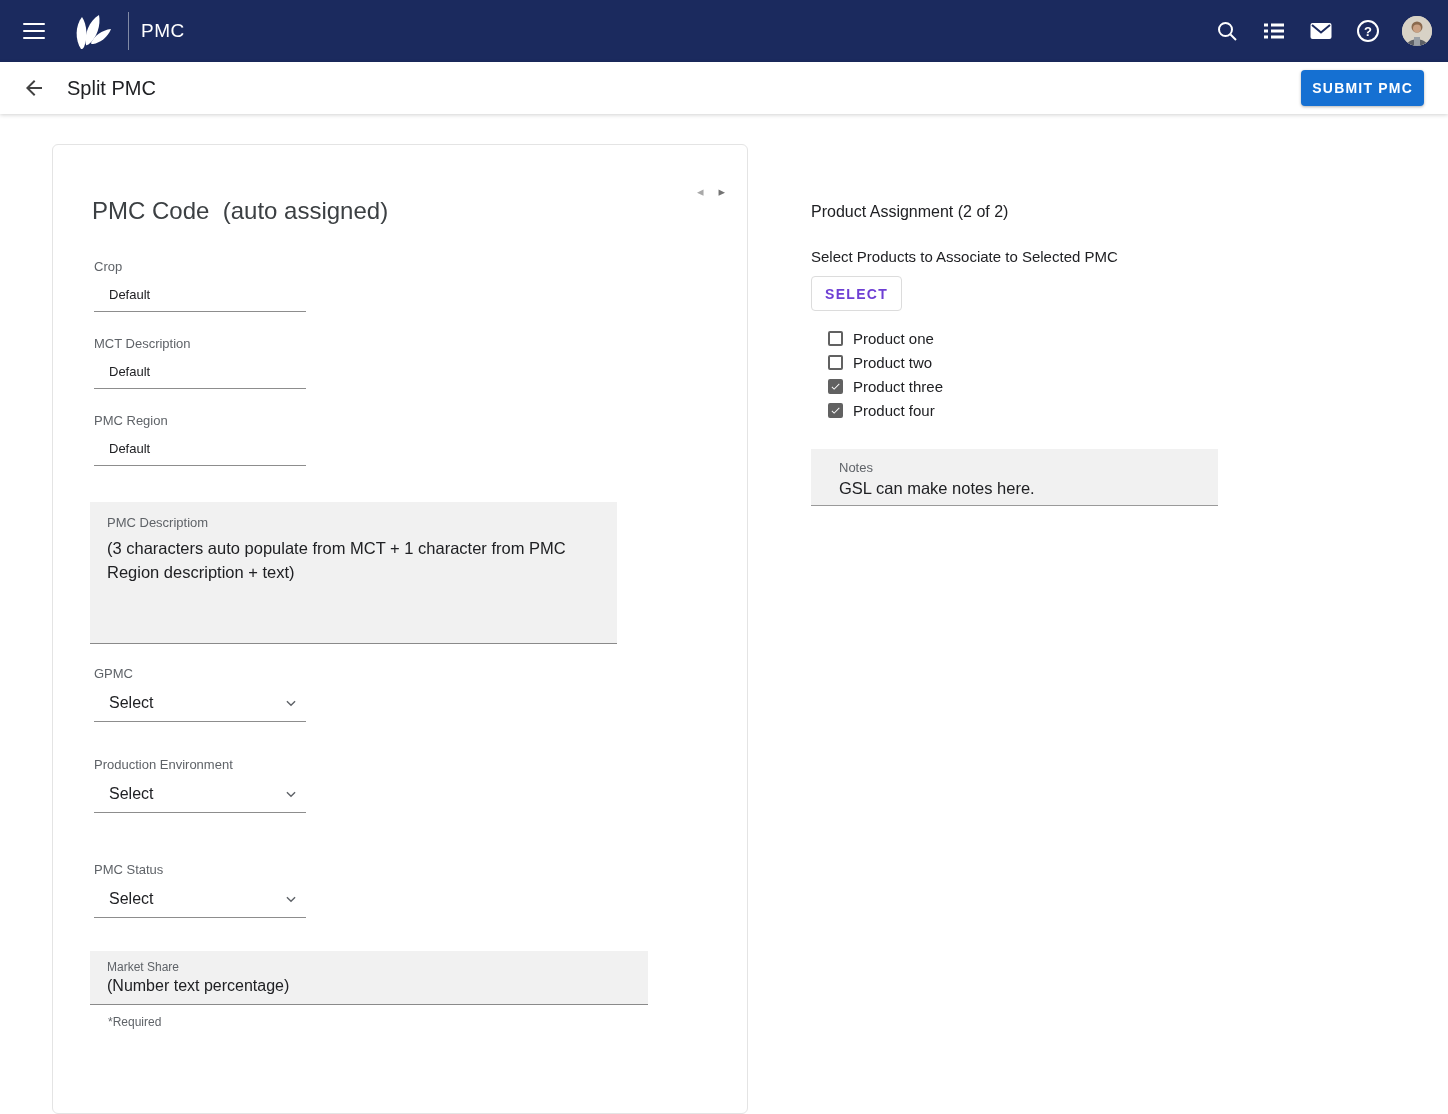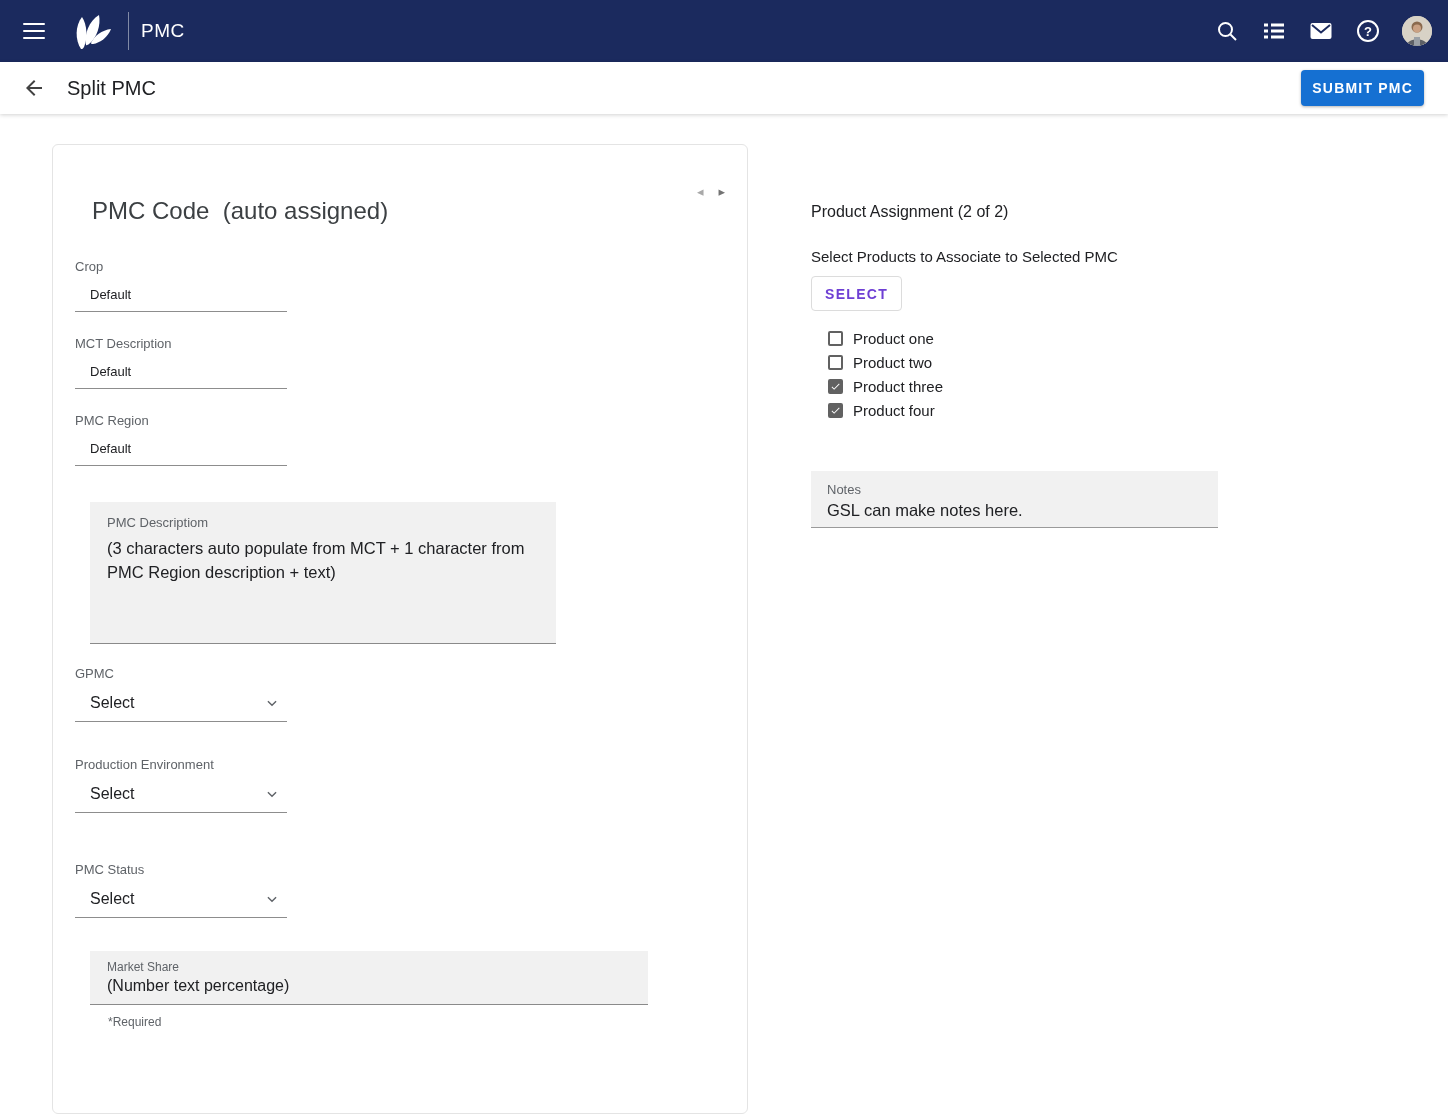--- a/index.html
+++ b/index.html
@@ -50,36 +50,36 @@
     position:absolute;left:52px;top:30px;width:696px;height:970px;
     background:#fff;border:1px solid #e4e4e4;border-radius:6px;
   }
   .pager{position:absolute;top:40px;right:22px;display:flex;gap:15px;font-size:13px;}
   .pager .pg{cursor:pointer;line-height:14px;}
   .pg-prev{color:#a9a9a9;}
   .pg-next{color:#737373;}
   .card-heading{
     margin:52px 0 0 39px;font-size:24px;font-weight:400;color:#3c4043;white-space:pre-wrap;
   }
-  .tfield{margin-left:22px;width:212px;}
+  .tfield{margin-left:41px;width:212px;}
   .tfield.first{margin-top:34px;}
   .tfield.next{margin-top:24px;}
   .flabel{font-size:13px;color:var(--label);}
   .fvalue{
     margin-top:13px;font-size:13px;color:var(--value);
     padding:0 0 9px 15px;border-bottom:1px solid var(--underline);cursor:text;
   }
   .svalue{
     margin-top:13px;font-size:16px;color:var(--value);cursor:pointer;
     padding:0 8px 9px 15px;border-bottom:1px solid var(--underline);
     display:flex;justify-content:space-between;align-items:center;
   }
   .chev{width:14px;height:14px;flex:0 0 auto;}
   .desc-box{
-    margin:36px 0 0 37px;width:466px;height:142px;background:var(--fill);
+    margin:36px 0 0 37px;width:527px;height:142px;background:var(--fill);
     border-bottom:1px solid #8a8a8a;padding:13px 18px 0 17px;cursor:text;
   }
   .desc-value{margin-top:6px;font-size:16.5px;line-height:24px;color:var(--value);max-width:520px;}
   .gpmc{margin-top:22px;}
   .prodenv{margin-top:35px;}
   .pmcstatus{margin-top:49px;}
   .market-box{
     margin:33px 0 0 37px;width:558px;height:54px;background:var(--fill);
     border-bottom:1px solid #8a8a8a;padding:9px 0 0 17px;cursor:text;
   }
@@ -99,22 +99,22 @@
   .cbrow{display:flex;align-items:center;height:24px;gap:10px;cursor:pointer;padding-left:17px;}
   .cb{
     width:15px;height:15px;border:2px solid #616161;border-radius:2px;background:#fff;
     display:flex;align-items:center;justify-content:center;flex:0 0 auto;
   }
   .cbrow.checked .cb{background:#616161;}
   .cb svg{width:13px;height:13px;visibility:hidden;}
   .cbrow.checked .cb svg{visibility:visible;}
   .cblabel{font-size:15px;color:var(--value);}
   .notes-box{
-    margin-top:49px;width:407px;height:57px;background:var(--fill);
-    border-bottom:1px solid #9a9a9a;padding:11px 0 0 16px;cursor:text;
+    margin-top:27px;width:407px;height:57px;background:var(--fill);
+    border-bottom:1px solid #9a9a9a;padding:11px 0 0 28px;cursor:text;
   }
   .notes-value{margin-top:4px;font-size:16.5px;font-weight:500;color:var(--value);}
 </style>
 </head>
 <body>
 
 <header class="appbar">
   <button class="icon-btn menu-btn">
     <span></span>
       <span></span>

